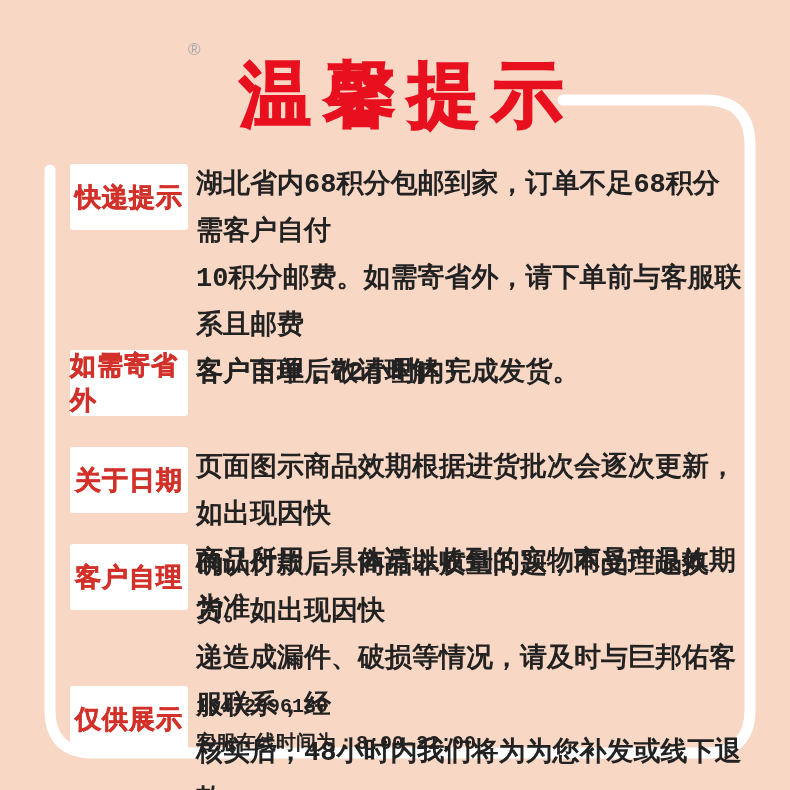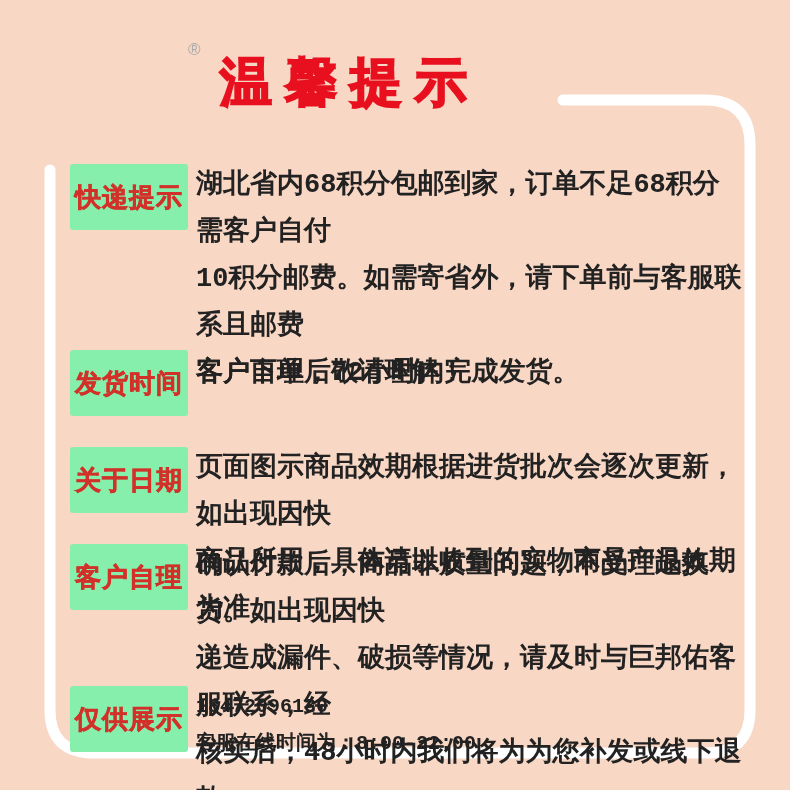--- a/index.html
+++ b/index.html
@@ -33,40 +33,40 @@
     transform:translateY(-1px);
   }
   .registered-mark {
     position:absolute; left:188px; top:40px;
     font-size:17px; color:#a8a8a8; font-weight:400;
     background:transparent;
   }
 
   
   .page-title {
-    position:absolute; left:220px; top:48px;
-    font-size:52px; font-weight:900;
+    position:absolute; left:240px; top:48px;
+    font-size:71px; font-weight:900;
     color:#e8101e;
     letter-spacing:13px;
     -webkit-text-stroke:2px #e8101e;
     white-space:nowrap;
   }
 
   
   .section { position:absolute; left:70px; width:690px; }
   .sec-1 { top:164px; }
   .sec-2 { top:350px; }
   .sec-3 { top:447px; }
   .sec-4 { top:544px; }
   .sec-5 { top:686px; }
 
   .section-label {
     position:absolute; left:0; top:0;
     width:118px; height:66px;
-    background:#86efac;
+    background:#ffffff;
     border-radius:3px;
     display:flex; align-items:center; justify-content:center;
     font-size:26px; font-weight:700;
     color:#d2312a;
     letter-spacing:1px;
     -webkit-text-stroke:0.6px #d2312a;
   }
   .section-body {
     position:absolute; left:126px; top:-2px;
     width:548px;
@@ -94,21 +94,21 @@
   <div class="page-title">温馨提示</div>
 
   <div class="section sec-1">
     <div class="section-label">快递提示</div>
     <div class="section-body">湖北省内68积分包邮到家，订单不足68积分需客户自付
 10积分邮费。如需寄省外，请下单前与客服联系且邮费
 客户自理，敬请理解！</div>
   </div>
 
   <div class="section sec-2">
-    <div class="section-label">发货时间</div>
+    <div class="section-label">如需寄省外</div>
     <div class="section-body">客户下单后72小时内完成发货。</div>
   </div>
 
   <div class="section sec-3">
     <div class="section-label">关于日期</div>
     <div class="section-body">页面图示商品效期根据进货批次会逐次更新，如出现因快
 商品所用，具体请以收到的实物商品产品效期为准。</div>
   </div>
 
   <div class="section sec-4">

